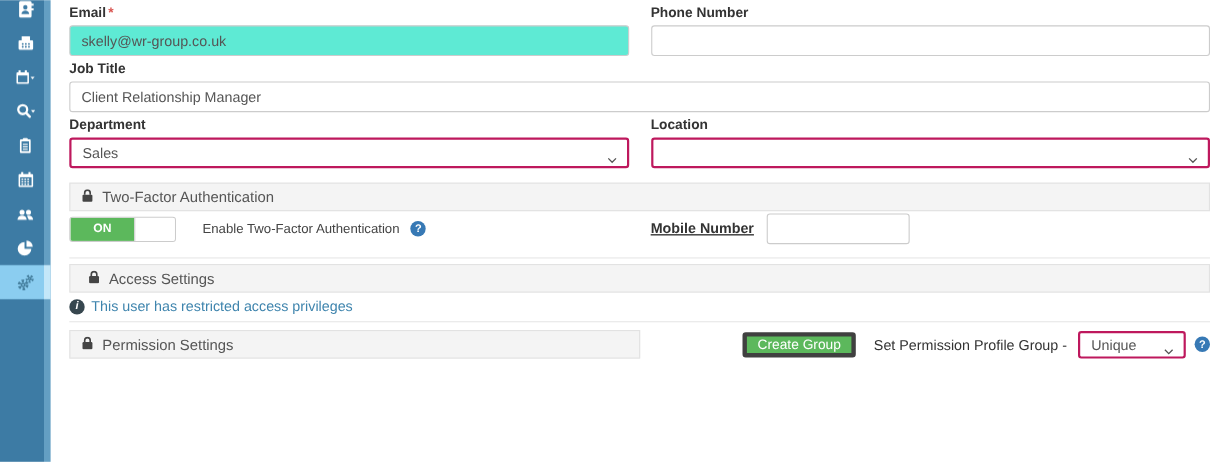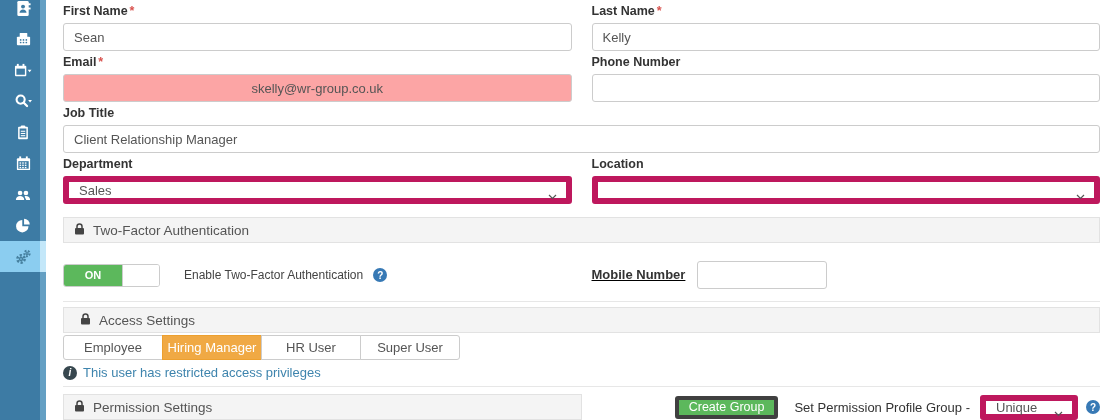--- a/index.html
+++ b/index.html
@@ -18,22 +18,22 @@
 
   
   .main { margin-left:46px; padding:4px 20px 0 17px; }
   .grid2 { display:grid; grid-template-columns:1fr 1fr; column-gap:20px; }
   .field { margin-bottom:4px; }
   .lbl { font-size:12.5px; font-weight:bold; color:#333; line-height:14px; margin-bottom:5px; }
   .req { color:#d9534f; margin-left:2px; }
   .inp { width:100%; height:28px; border:1px solid #ccc; border-radius:3px;
     padding:0 10px; font-size:13px; color:#555; background:#fff;
     font-family:"Liberation Sans", sans-serif; outline:none; }
-  .inp:disabled, .inp.disabled { background:#fca5a5; color:#555;text-align:center; }
-  .sel { width:100%; height:28px; border:6px solid #be185d; border-radius:3px;
+  .inp:disabled, .inp.disabled { background:#5eead4; color:#555; }
+  .sel { width:100%; height:28px; border:2px solid #be185d; border-radius:3px;
     padding:0 24px 0 10px; font-size:13px; color:#555; background:#fff;
     display:flex; align-items:center; position:relative; cursor:pointer; }
   .sel .chev { position:absolute; right:9px; top:50%; margin-top:-2px; }
 
   .divider { border:none; border-top:1px solid #e7e7e7; height:0; }
 
   .section-bar { height:26px; background:#f4f4f4; border:1px solid #e2e2e2;
     display:flex; align-items:center; gap:8px; padding:0 10px;
     font-size:13.5px; color:#555; }
   .lock { flex:0 0 auto; }
@@ -45,21 +45,21 @@
   .t-knob { width:37px; background:#fff; }
   .toggle.on .t-knob { border-left:1px solid #ccc; }
 
   .help-icon { width:14px; height:14px; border-radius:50%; background:#3779b5; color:#fff;
     font-size:10px; font-weight:bold; display:inline-flex; align-items:center;
     justify-content:center; flex:0 0 auto; cursor:pointer; }
   .info-icon { width:14px; height:14px; border-radius:50%; background:#37474f; color:#fff;
     font-size:10px; font-weight:bold; font-style:italic; display:inline-flex;
     align-items:center; justify-content:center; flex:0 0 auto; }
 
-  .tf-row { margin-top:18px; display:grid; grid-template-columns:1fr 1fr; column-gap:20px; }
+  .tf-row { margin-top:2px; display:grid; grid-template-columns:1fr 1fr; column-gap:20px; }
   .tf-left { display:flex; align-items:center; gap:8px; }
   .tf-left .t-label { font-size:12px; color:#444; margin-left:16px; margin-right:2px; }
   .tf-right { display:flex; align-items:center; gap:12px;text-decoration:underline; }
   .tf-right .inp { width:130px; flex:0 0 auto; }
 
   .hr1 { margin-top:12px; }
   .bar-access { margin-top:5px;padding-left:16px; }
   .role-group { margin-top:2px; display:flex; }
   .role-btn { height:25px; width:100px; background:#fff; border:1px solid #ccc;
     font-size:13px; color:#555; display:flex; align-items:center; justify-content:center;
@@ -190,30 +190,20 @@
           <circle cx="7" cy="11" r="1.5" fill="none" stroke="currentColor" stroke-width="1.4"></circle>
           <circle cx="13" cy="5.5" r="2.6" fill="none" stroke="currentColor" stroke-width="2.2" stroke-dasharray="1.8 1.4"></circle>
           <circle cx="13" cy="5.5" r="1" fill="none" stroke="currentColor" stroke-width="1.2"></circle>
         </svg>
     </span>
   </div>
 </div>
 
 <div class="main">
 
-  <div class="grid2">
-    <div class="field">
-      <div class="lbl"><span>First Name</span><span class="req">*</span></div>
-      <input class="inp" type="text" value="Sean" style="">
-    </div>
-    <div class="field">
-      <div class="lbl"><span>Last Name</span><span class="req">*</span></div>
-      <input class="inp" type="text" value="Kelly" style="">
-    </div>
-  </div>
 
   <div class="grid2">
     <div class="field">
       <div class="lbl"><span>Email</span><span class="req">*</span></div>
       <input class="inp disabled" type="text" disabled="" value="skelly@wr-group.co.uk" style="">
     </div>
     <div class="field">
       <div class="lbl"><span>Phone Number</span></div>
       <input class="inp" type="text" value="" style="">
     </div>
@@ -271,26 +261,20 @@
   <hr class="divider hr1">
 
   <div class="section-bar bar-access">
     <span class="lock"><svg width="11" height="12" viewBox="0 0 11 12">
           <rect x="1" y="5" width="9" height="6.5" rx="1" fill="#444"></rect>
           <path d="M3 5 V3.4 a2.5 2.5 0 0 1 5 0 V5" fill="none" stroke="#444" stroke-width="1.5"></path>
         </svg></span>
     <span>Access Settings</span>
   </div>
 
-  <div class="role-group">
-    <button class="role-btn">Employee</button>
-    <button class="role-btn active">Hiring Manager</button>
-    <button class="role-btn">HR User</button>
-    <button class="role-btn">Super User</button>
-  </div>
 
   <div class="info-line">
     <span class="info-icon">i</span>
     <span>This user has restricted access privileges</span>
   </div>
 
   <hr class="divider hr2">
 
   <div class="perm-row">
     <div class="section-bar perm-bar">

